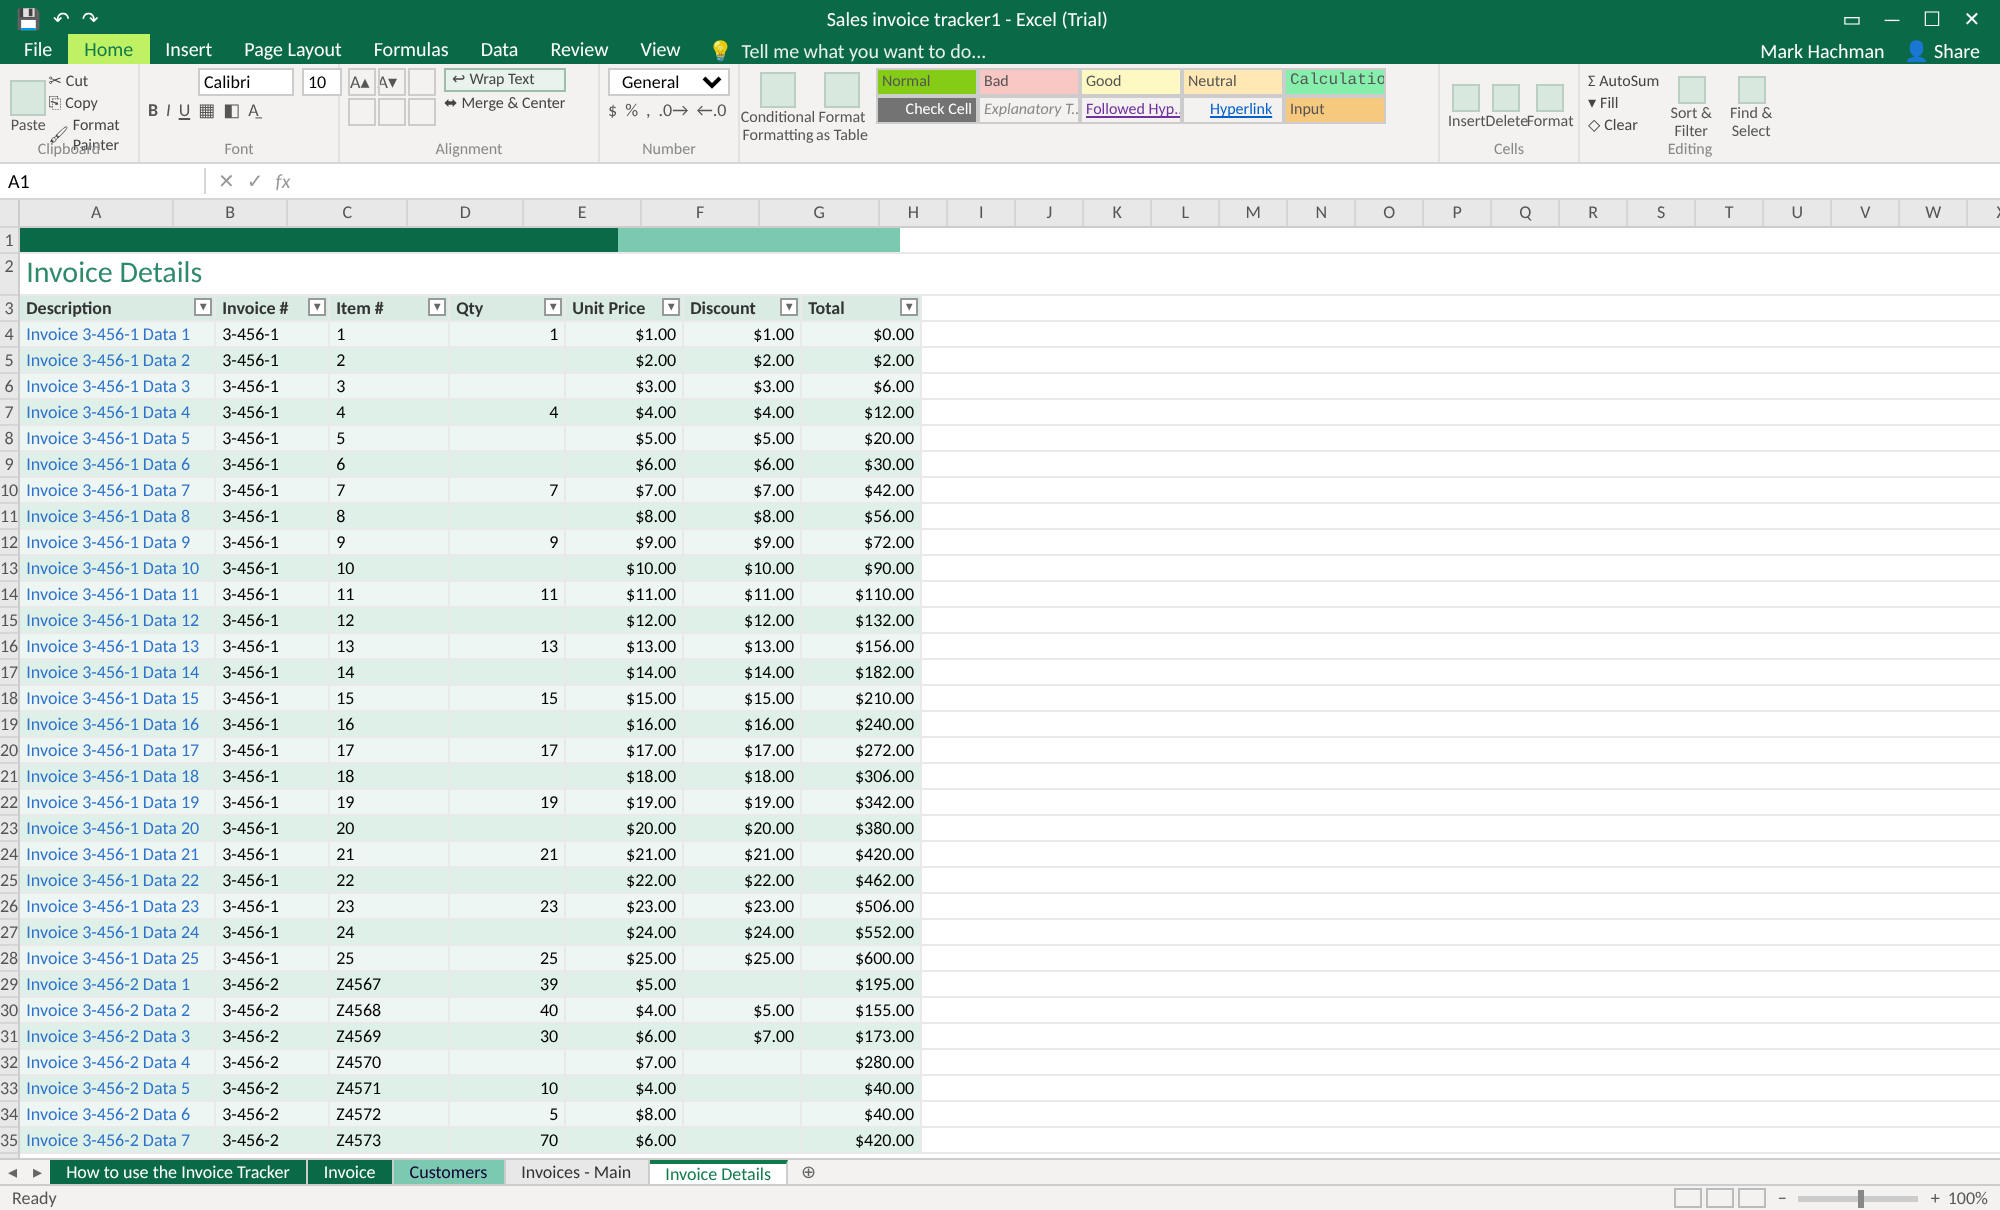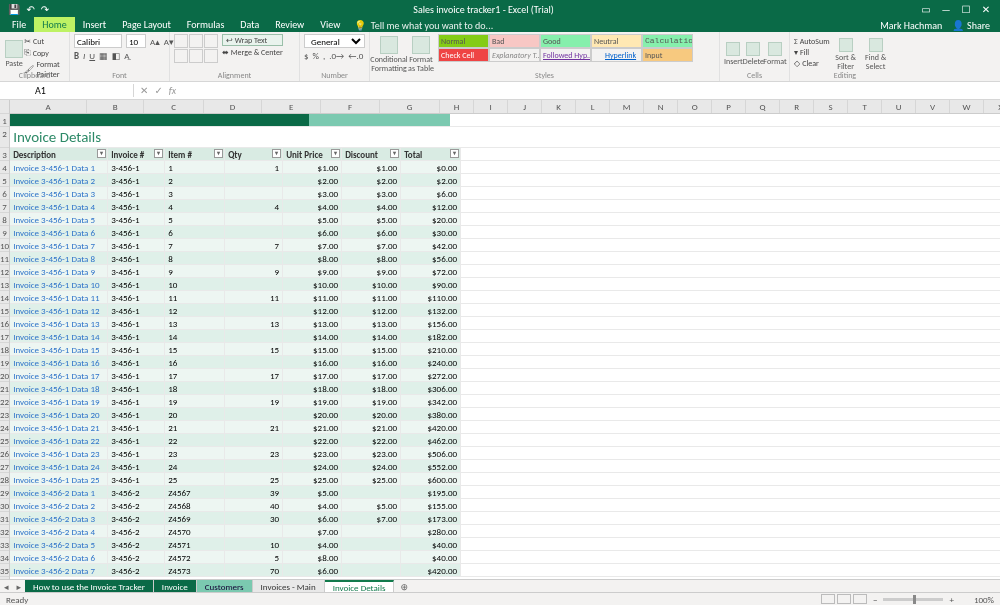--- a/index.html
+++ b/index.html
@@ -23,35 +23,35 @@
 .ribbon { height: 50px; background: #f3f2f1; border-bottom: 1px solid #d6d6d6; display: flex; font-size: 9px; color:#555; }
 .group { border-right: 1px solid #e1e1e1; padding: 2px 4px; display:flex; flex-direction:column; position:relative;}
 .group .label { position:absolute; bottom:1px; left:0; right:0; text-align:center; font-size:8px; color:#888;}
 .rbRow {display:flex; gap:4px; align-items:center; height:14px;}
 .bigBtn { width:30px; display:flex; flex-direction:column; align-items:center; justify-content:center; font-size:8px; gap:1px; text-align:center; line-height:9px; height:40px;}
 .icoBox { width:18px; height:18px; background:#d9e8df; border:1px solid #b8cfc2;}
 select.fake, .fakeInput { height:14px; font-size:9px; border:1px solid #ccc; background:#fff; padding:0 2px;}
 .styleCell { width:51px; height:14px; border:1px solid #ccc; font-size:8px; padding:1px 2px; overflow:hidden; white-space:nowrap;}
 .styleCell.normal{background:#84cc16;}
 .styleCell.bad{background:#f8c7c4;}
-.styleCell.good{background:#86efac;}
+.styleCell.good{background:#fef9c3;}
 .styleCell.neutral{background:#ffe8b3;}
 .styleCell.calc{background:#86efac;font-family:Liberation Mono, monospace;}
-.styleCell.check{background:#ef4444;color:#fff;}
+.styleCell.check{background:#737373;color:#fff;text-align:right;}
 .styleCell.expl{font-style:italic;color:#888;}
 .styleCell.hyp{color:#0060cc;text-decoration:underline;padding-left:13px;}
 .styleCell.fhyp{color:#7030a0;text-decoration:underline;}
 .styleCell.input{background:#f7c97f;}
 .miniBtn{font-size:8px;color:#444;display:flex;gap:2px;align-items:center;}
 .alignGrid{display:grid;grid-template-columns:repeat(3,14px);grid-template-rows:repeat(2,14px);gap:1px;}
 .alignGrid div{border:1px solid #ccc;}
 
 
 .fxBar { height:18px; border-bottom:1px solid #d6d6d6; display:flex; align-items:center; font-size:10px;}
-.nameBox{width:103px; border-right:1px solid #d6d6d6; padding-left:4px;margin-left:31px;}
+.nameBox{width:103px; border-right:1px solid #d6d6d6; padding-left:4px;}
 .fxBtns{display:flex; gap:6px; padding:0 6px; color:#999;}
 .fxInput{flex:1; padding-left:4px;}
 
 
 .gridArea{height:480px; overflow:hidden; position:relative; display:flex;}
 .rowHdrs{width:20px; background:#e8e8e8; border-right:1px solid #ccc;}
 .rowHdrs .rH{height:13px; border-bottom:1px solid #d6d6d6; font-size:9px; text-align:center; color:#555; line-height:13px;}
 .rowHdrs .rH.first{height:14px;}
 .cols{flex:1;}
 .colHdrs{height:14px; display:flex; background:#e8e8e8; border-bottom:1px solid #ccc;}
@@ -133,21 +133,21 @@
       <div style="display:flex;flex-direction:column;gap:1px;padding-top:2px;">
         <div class="miniBtn">✂ <span>Cut</span></div>
         <div class="miniBtn">⎘ <span>Copy</span></div>
         <div class="miniBtn">🖌 <span>Format Painter</span></div>
       </div>
     </div>
     <div class="label">Clipboard</div>
   </div>
   <div class="group" style="width:100px">
     <div class="rbRow">
-      <input class="fakeInput" style="width: 48px;" value="Calibri">
+      <input class="fakeInput" style="width: 48px; margin-left: 25px;" value="Calibri">
       <input class="fakeInput" style="width: 20px;" value="10">
       <span>A▴</span>
       <span>A▾</span>
     </div>
     <div class="rbRow">
       <b>B</b>
       <i>I</i>
       <u>U</u>
       <span>▦</span>
       <span>◧</span>
@@ -205,21 +205,20 @@
         </div>
         <div style="display:flex">
           <div class="styleCell check">Check Cell</div>
           <div class="styleCell expl">Explanatory T...</div>
           <div class="styleCell fhyp">Followed Hyp...</div>
           <div class="styleCell hyp">Hyperlink</div>
           <div class="styleCell input">Input</div>
         </div>
       </div>
     </div>
-    <div class="label">Styles</div>
   </div>
   <div class="group" style="width:70px">
     <div style="display:flex;height:40px;">
       <div class="bigBtn" style="width:22px">
           <div class="icoBox" style="width:14px;height:14px"></div>
           <span>Insert</span>
         </div>
       <div class="bigBtn" style="width:22px">
           <div class="icoBox" style="width:14px;height:14px"></div>
           <span>Delete</span>
@@ -649,14 +648,14 @@
 
 <div class="statusBar">
   <span>Ready</span>
   <span class="sp"></span>
   <div class="viewBtn"></div>
   <div class="viewBtn"></div>
   <div class="viewBtn"></div>
   <span style="margin-left:6px">−</span>
   <div class="zoomSl"></div>
   <span>+</span>
-  <span style="margin-left:20px">100%</span>
+  <span style="margin-left:4px">100%</span>
 </div>
 
 </body></html>

